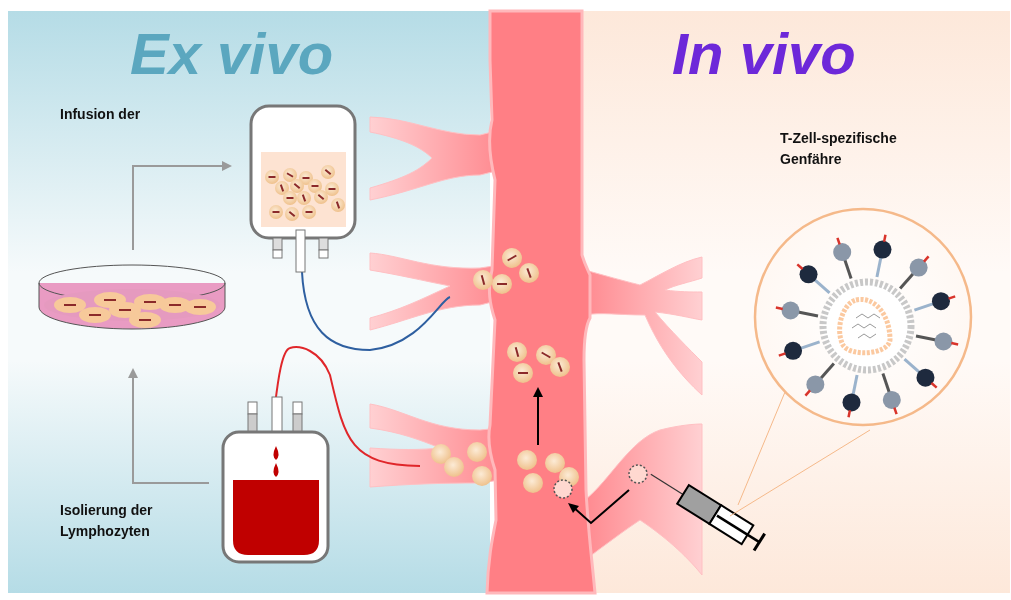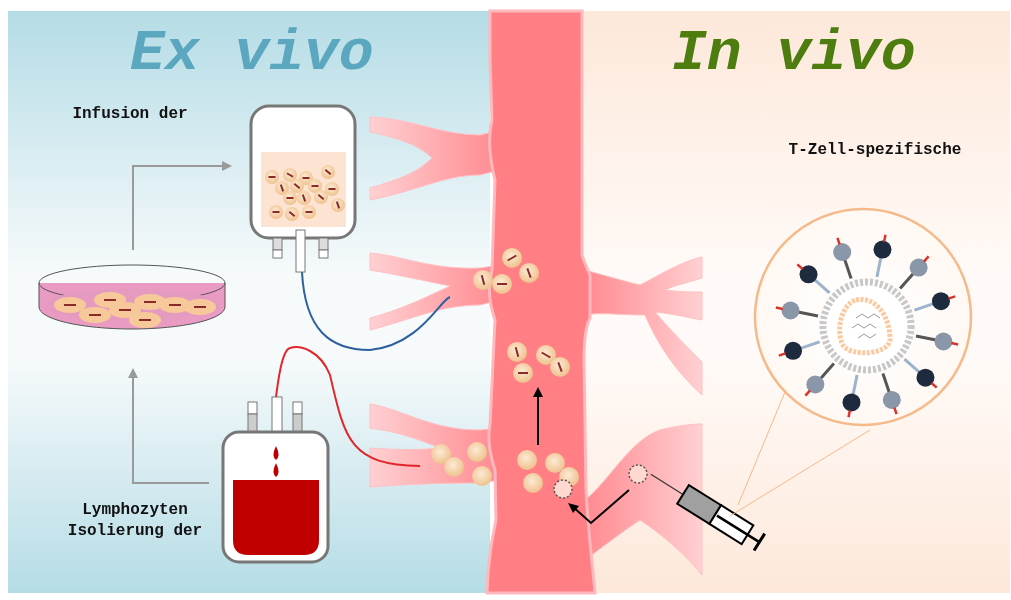--- a/index.html
+++ b/index.html
@@ -1,18 +1,18 @@
 <!DOCTYPE html>
 <html><head>
 <meta charset="utf-8">
 <style>
   html, body { margin:0; padding:0; background:#ffffff; }
   body { width:1011px; height:600px; position:relative; overflow:hidden; font-family:"Liberation Sans", sans-serif; }
-  #stage { position:absolute; left:0; top:0; width:1011px; height:560px;font-family:Liberation Mono, monospace; }
-  .label { position:absolute; font-weight:bold; font-size:16px; color:#111; text-align:center; line-height:21px; white-space:nowrap; }
+  #stage { position:absolute; left:0; top:0; width:1011px; height:560px; }
+  .label { position:absolute; font-weight:bold; font-size:14px; color:#111; text-align:left; line-height:21px; white-space:nowrap; }
   .title { position:absolute; font-weight:bold; font-style:italic; font-size:58px; line-height:62px; white-space:nowrap; }
 </style>
 </head>
 <body>
 
 <div id="stage">
   <svg id="svg" width="1011" height="600" viewBox="0 0 1011 600">
     <defs>
       <linearGradient id="gLeft" x1="0" y1="0" x2="0" y2="1">
         <stop offset="0" stop-color="#B5DCE6"></stop>
@@ -239,25 +239,26 @@
           <line x1="948.5363608518987" y1="298.653668271065" x2="955.1730413863556" y2="296.4278040605703" stroke="#D9342B" stroke-width="2.5"></line>
         </g>
       <circle cx="867" cy="326" r="44" fill="#FFFFFF" stroke="#C8C8C8" stroke-width="7" stroke-dasharray="3 2"></circle>
       <path d="M856,300 C875,296 890,315 890,340 C888,355 850,357 843,345 C835,330 842,304 856,300 Z" fill="none" stroke="#FBC9A0" stroke-width="5" stroke-dasharray="3 1.5"></path>
       <path d="M856,318 l6,-4 l6,4 l6,-4 l6,4 M852,328 l6,-4 l6,4 l6,-4 l6,4 M858,338 l6,-4 l6,4 l6,-4" fill="none" stroke="#999" stroke-width="1"></path>
     </g>
   </svg>
 
   
   <div class="title" style="left: 130px; top: 23px; color: rgb(91, 167, 191);">Ex vivo</div>
-  <div class="title" style="left: 672px; top: 23px; color: #4d7c0f;">In vivo</div>
+  <div class="title" style="left: 672px; top: 23px; color: #6d28d9;">In vivo</div>
 
   <div class="label" style="left:60px; top:104px; width:140px;">
     <div>Infusion der</div>
   </div>
   <div class="label" style="left:60px; top:500px; width:150px;">
+    <div>Isolierung der</div>
     <div>Lymphozyten</div>
-    <div>Isolierung der</div>
   </div>
-  <div class="label" style="left:780px; top:140px; width:190px;">
+  <div class="label" style="left:780px; top:128px; width:190px;">
     <div>T-Zell-spezifische</div>
+    <div>Genfähre</div>
   </div>
 </div>
 
 </body></html>

